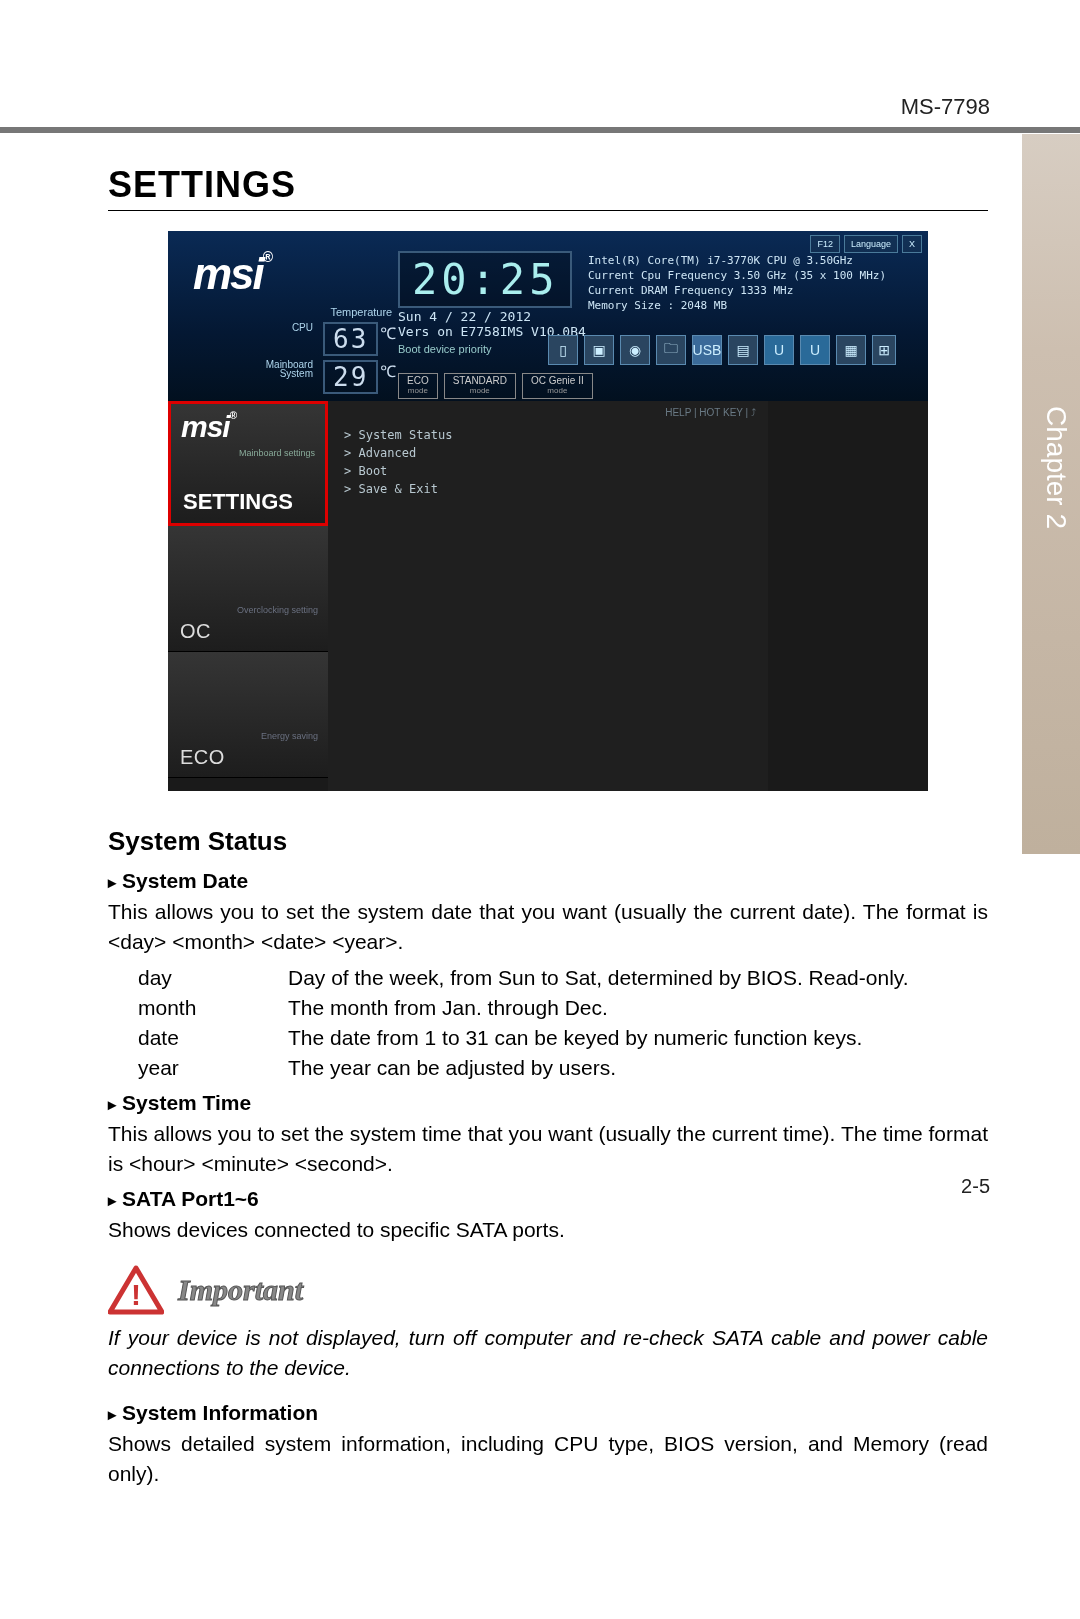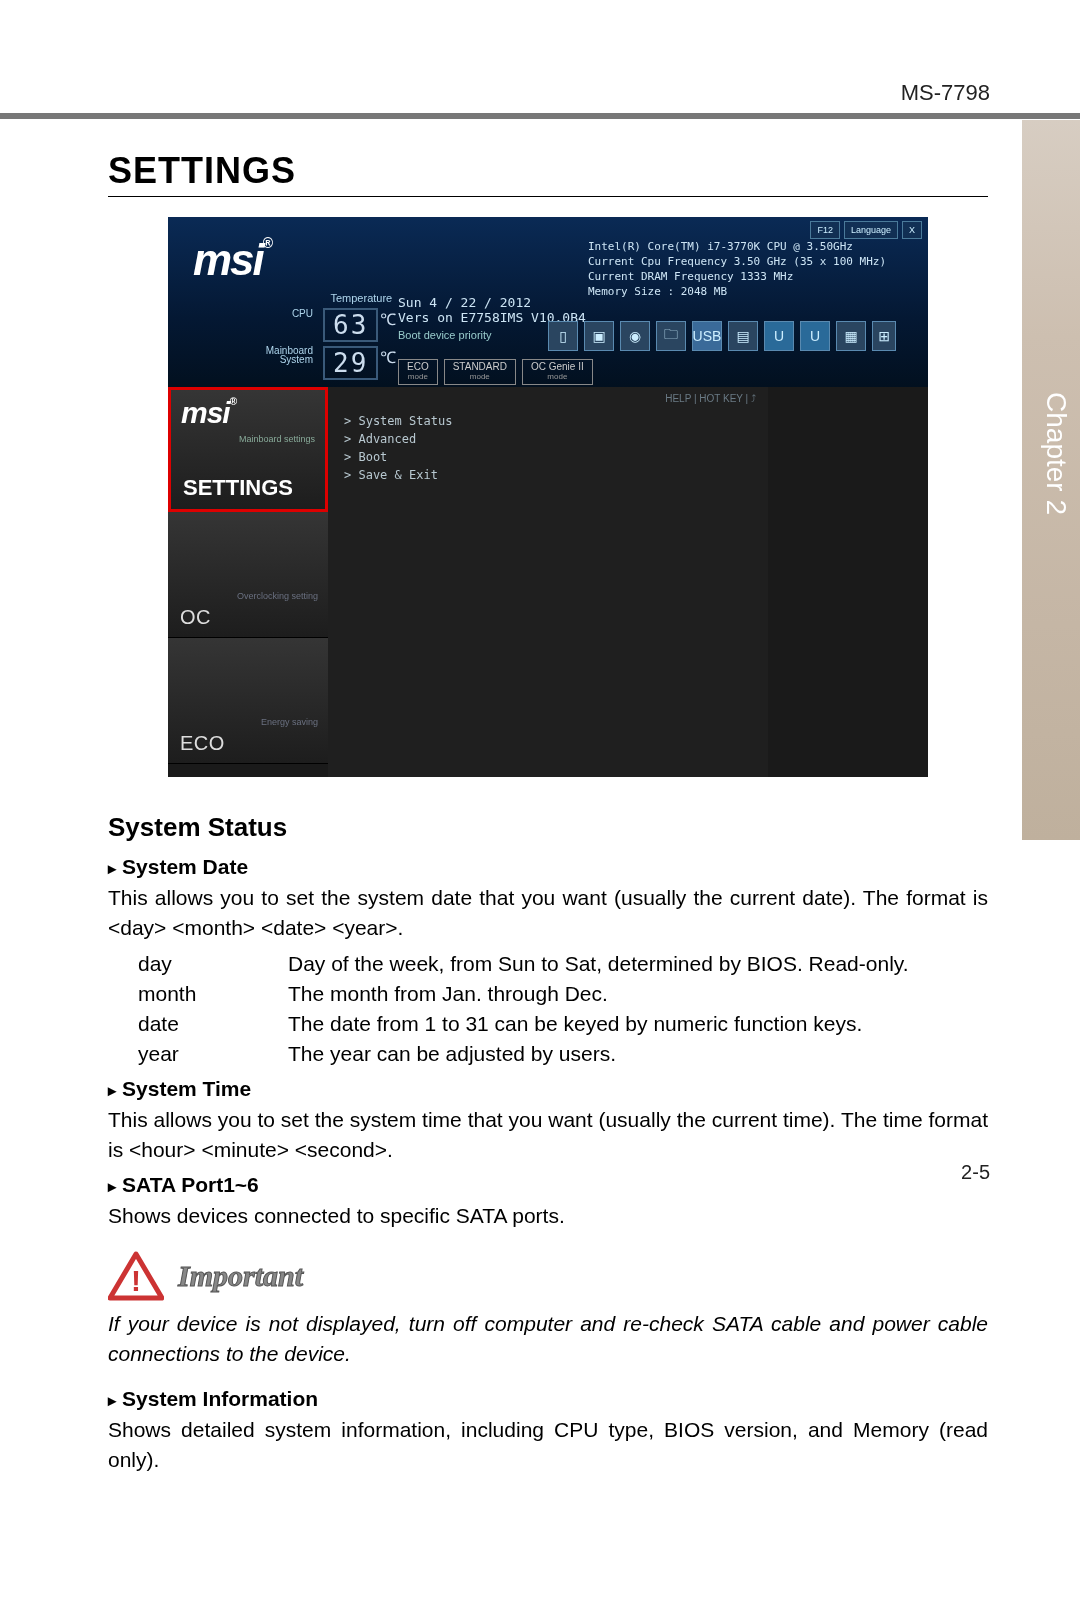--- a/index.html
+++ b/index.html
@@ -9,20 +9,21 @@
     width: 1080px;
     height: 1619px;
     position: relative;
     color: #000;
   }
   .page {
     width: 1080px;
     height: 1239px;
     position: relative;
     box-sizing: border-box;
+    margin-top: 14px;
   }
   .header-model {
     position: absolute;
     top: 80px;
     right: 90px;
     font-size: 22px;
     color: #222;
   }
   .header-rule {
     position: absolute;
@@ -385,20 +386,21 @@
     <div class="title-rule"></div>
 
     <div class="bios">
       <div class="bios-top">
         <div class="top-right-bar">
           <div class="trb">F12</div>
           <div class="trb">Language</div>
           <div class="trb">X</div>
         </div>
         <div class="msi-logo-top"><span>msi</span><span class="reg">®</span></div>
+        <div class="bios-clock">20:25</div>
         <div class="bios-info">
           <div>Intel(R) Core(TM) i7-3770K CPU @ 3.50GHz</div>
           <div>Current Cpu Frequency 3.50 GHz (35 x 100 MHz)</div>
           <div>Current DRAM Frequency 1333 MHz</div>
           <div>Memory Size : 2048 MB</div>
         </div>
         <div class="bios-temp-area">
           <div style="text-align:right; color:#aed5ec; font-size:11px; margin-bottom:4px; margin-right:4px;">Temperature</div>
           <div class="bios-temp-row">
             <div class="bios-temp-label">CPU</div>

